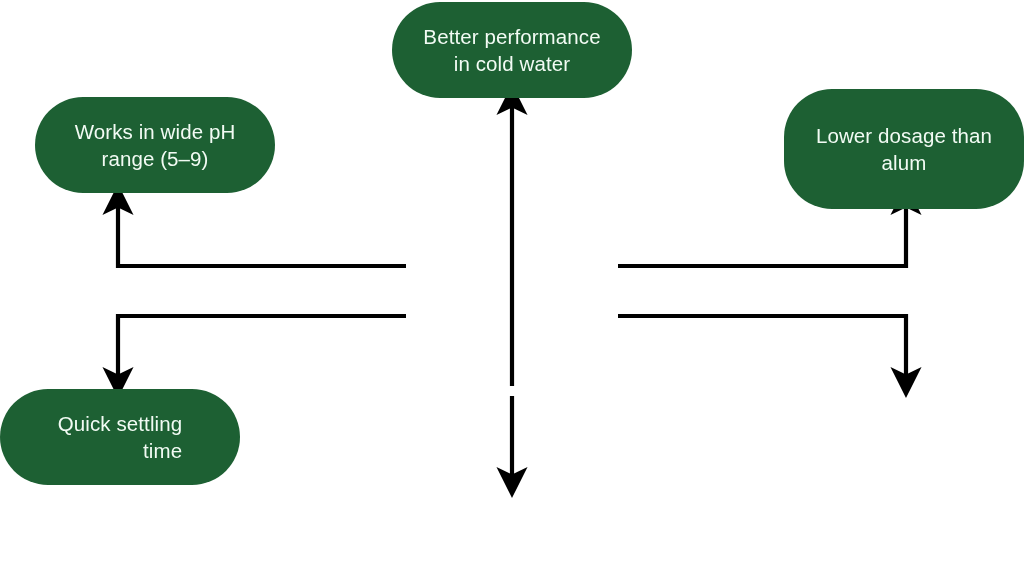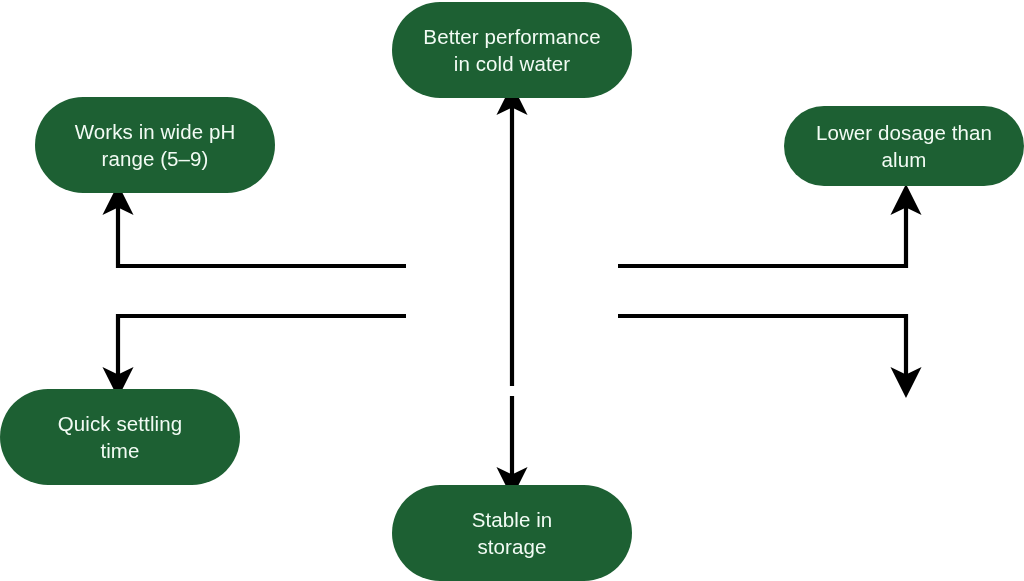--- a/index.html
+++ b/index.html
@@ -79,30 +79,26 @@
   <div class="node node-pill" style="left:392px; top:2px; width:240px; height:96px;text-align:center;">
     <span class="node-label">Better performance
 in cold water</span>
   </div>
 
   <div class="node node-pill" style="left:0px; top:97px; width:240px; height:96px;margin-left:35px;">
     <span class="node-label">Works in wide pH
 range (5–9)</span>
   </div>
 
-  <div class="node node-pill" style="left:784px; top:106px; width:240px; height:80px;">
+  <div class="node node-pill" style="left:784px; top:89px; width:240px; height:120px;">
     <span class="node-label">Lower dosage than
 alum</span>
   </div>
 
 
-  <div class="node node-pill" style="left:0px; top:389px; width:240px; height:96px;">
+  <div class="node node-pill" style="left:0px; top:389px; width:240px; height:96px;text-align:right;">
     <span class="node-label">Quick settling
 time</span>
   </div>
 
 
-  <div class="node node-pill" style="left:392px; top:485px; width:240px; height:96px;">
-    <span class="node-label">Stable in
-storage</span>
-  </div>
 
 </div>
 
 </body></html>

